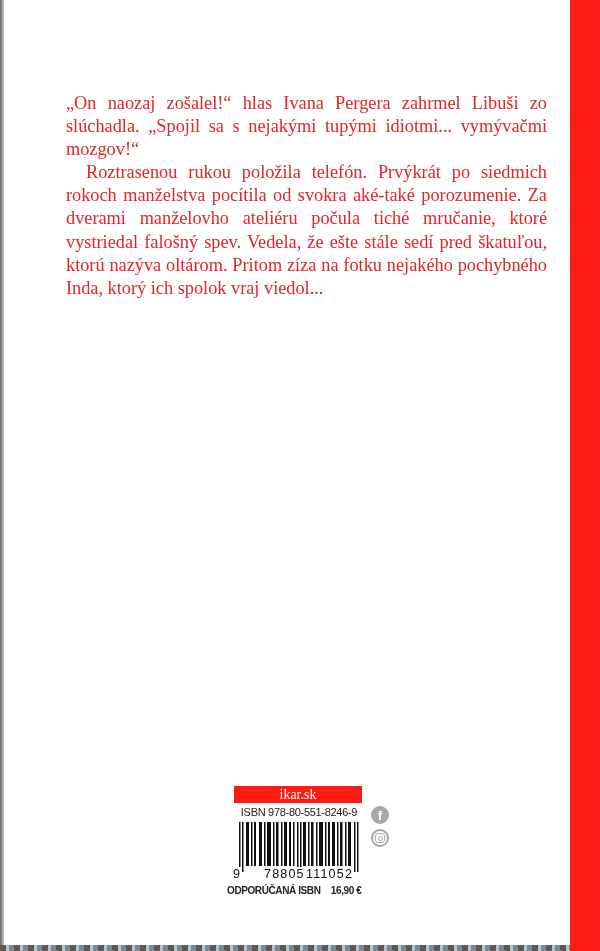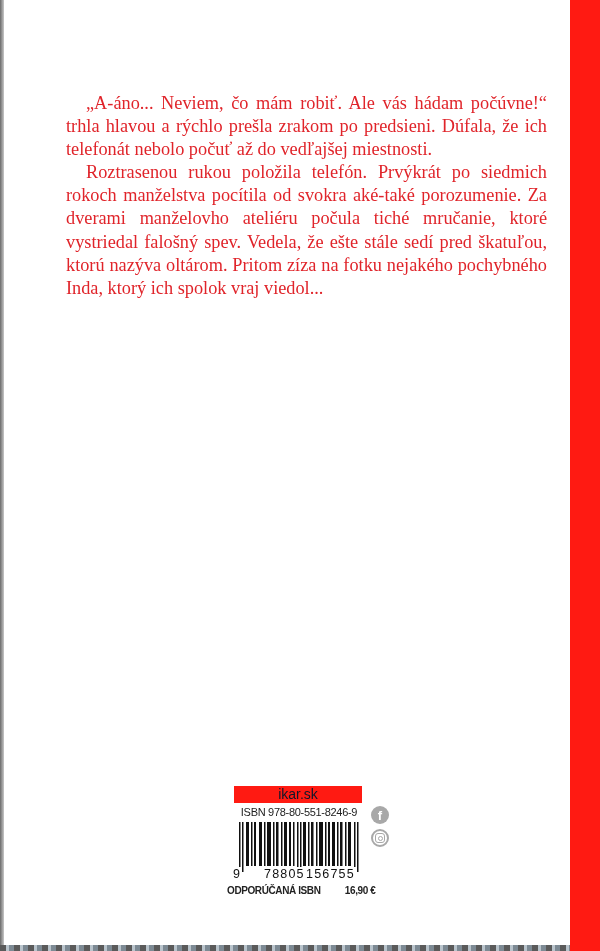--- a/index.html
+++ b/index.html
@@ -22,22 +22,22 @@
     }
     .blurb {
       position: absolute; left: 66px; top: 92px; width: 481px;
       color: #e0242a; font-size: 18.3px; line-height: 23.1px;
       text-align: justify; text-align-last: left;
     }
     .blurb p { margin: 0; text-indent: 0; }
     .blurb p.indent { text-indent: 20px; }
     .publisher-badge {
       position: absolute; left: 234px; top: 786px; width: 128px; height: 17px;
-      background: #ff1a12; color: #0f172a;
-      font-family: Liberation Sans, sans-serif;
+      background: #ff1a12; color: #ffffff;
+      font-family: Liberation Serif, serif;
       font-size: 14px; line-height: 17px; text-align: center;
     }
     .isbn {
       position: absolute; left: 234px; top: 806px; width: 130px;
       font-family: "Liberation Sans", "DejaVu Sans", sans-serif;
       font-size: 11px; color: #222; letter-spacing: -0.3px; text-align: center;
     }
     .barcode {
       position: absolute; left: 239px; top: 822px; width: 120px; height: 50px;
     }
@@ -63,21 +63,21 @@
     .ig .lens { width: 3px; height: 3px; border: 1px solid #a8a8a8; border-radius: 50%; }
   </style>
 </head>
 <body>
 
 <div class="left-edge"></div>
 <div class="spine"></div>
 <div class="bottom-edge"></div>
 
 <div class="blurb">
-  <p class="indent">„A-áno... Neviem, čo mám robiť. Ale vás hádam počúvne!“ trhla hlavou a rýchlo prešla zrakom po predsieni. Dúfala, že ich telefonát nebolo počuť až do vedľajšej miestnosti.</p>
+  <p>„On naozaj zošalel!“ hlas Ivana Pergera zahrmel Libuši zo slúchadla. „Spojil sa s nejakými tupými idiotmi... vymývačmi mozgov!“</p>
   <p class="indent">Roztrasenou rukou položila telefón. Prvýkrát po siedmich rokoch manželstva pocítila od svokra aké-také porozumenie. Za dverami manželovho ateliéru počula tiché mručanie, ktoré vystriedal falošný spev. Vedela, že ešte stále sedí pred škatuľou, ktorú nazýva oltárom. Pritom zíza na fotku nejakého pochybného Inda, ktorý ich spolok vraj viedol...</p>
 </div>
 
 <div class="publisher-badge">ikar.sk</div>
 <div class="isbn">ISBN 978-80-551-8246-9</div>
 
 <svg class="barcode" viewBox="0 0 120 50" preserveAspectRatio="none">
   <g fill="#111">
     <rect x="0" y="0" width="1.5" height="50"></rect>
       <rect x="3" y="0" width="1.5" height="50"></rect>
@@ -107,26 +107,26 @@
       <rect x="101" y="0" width="2.5" height="44"></rect>
     <rect x="106" y="0" width="1.5" height="44"></rect>
       <rect x="109" y="0" width="3" height="44"></rect>
     <rect x="115" y="0" width="1.5" height="50"></rect>
       <rect x="118" y="0" width="1.5" height="50"></rect>
   </g>
 </svg>
 <div class="barcode-digits">
   <span style="left:0px;">9</span>
   <span style="left:31px; letter-spacing:1.2px;">788055</span>
-  <span style="left:73px; letter-spacing:1.2px;">156755</span>
+  <span style="left:73px; letter-spacing:1.2px;">111052</span>
 </div>
 
 <div class="price">
   <span>ODPORÚČANÁ ISBN</span>
-  <span style="margin-left:22px;">16,90 €</span>
+  <span style="margin-left:8px;">16,90 €</span>
 </div>
 
 <div class="social-icon fb">
   <span>f</span>
 </div>
 <div class="social-icon ig">
   <div class="inner">
       <div class="lens"></div>
     </div>
 </div>

